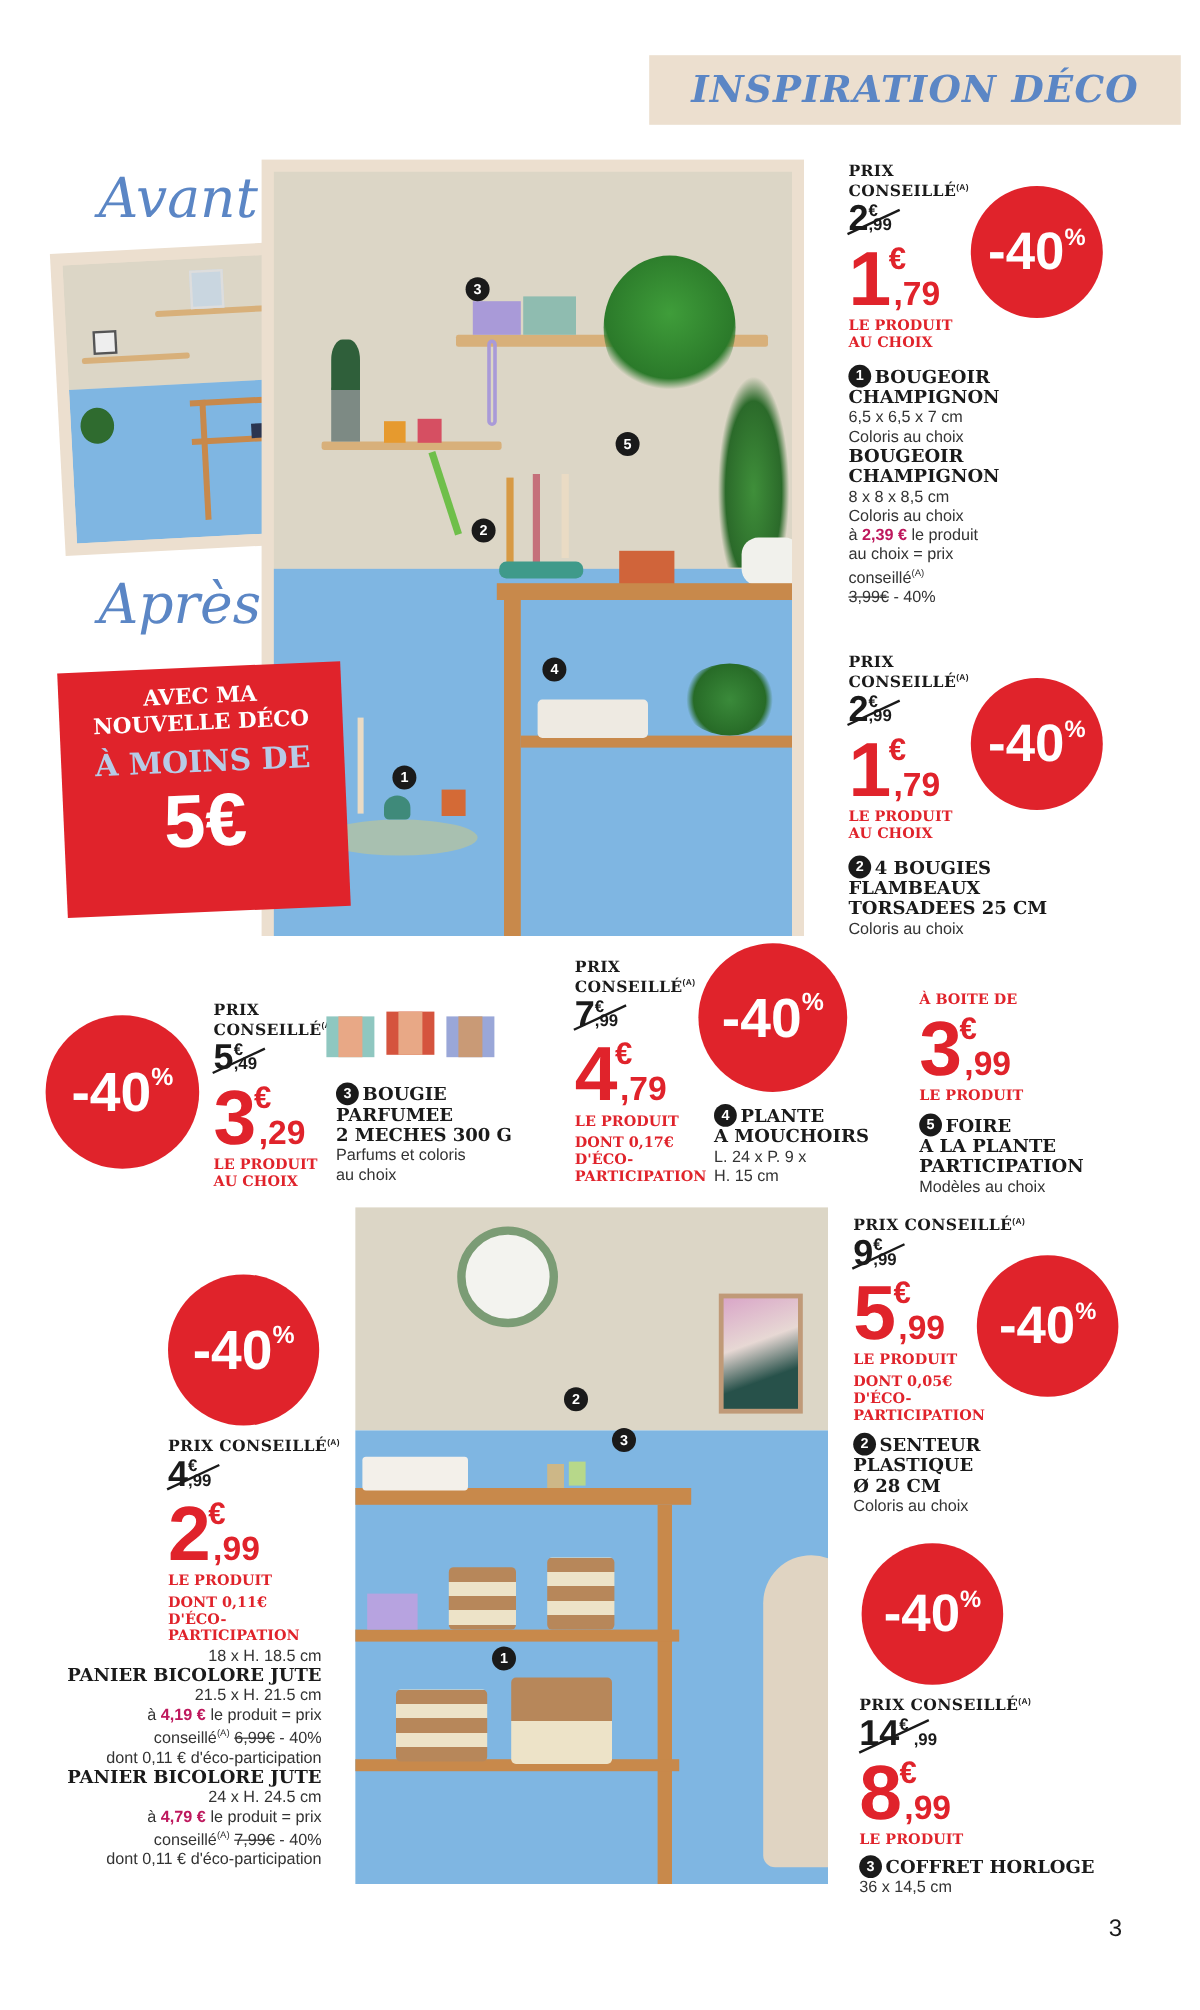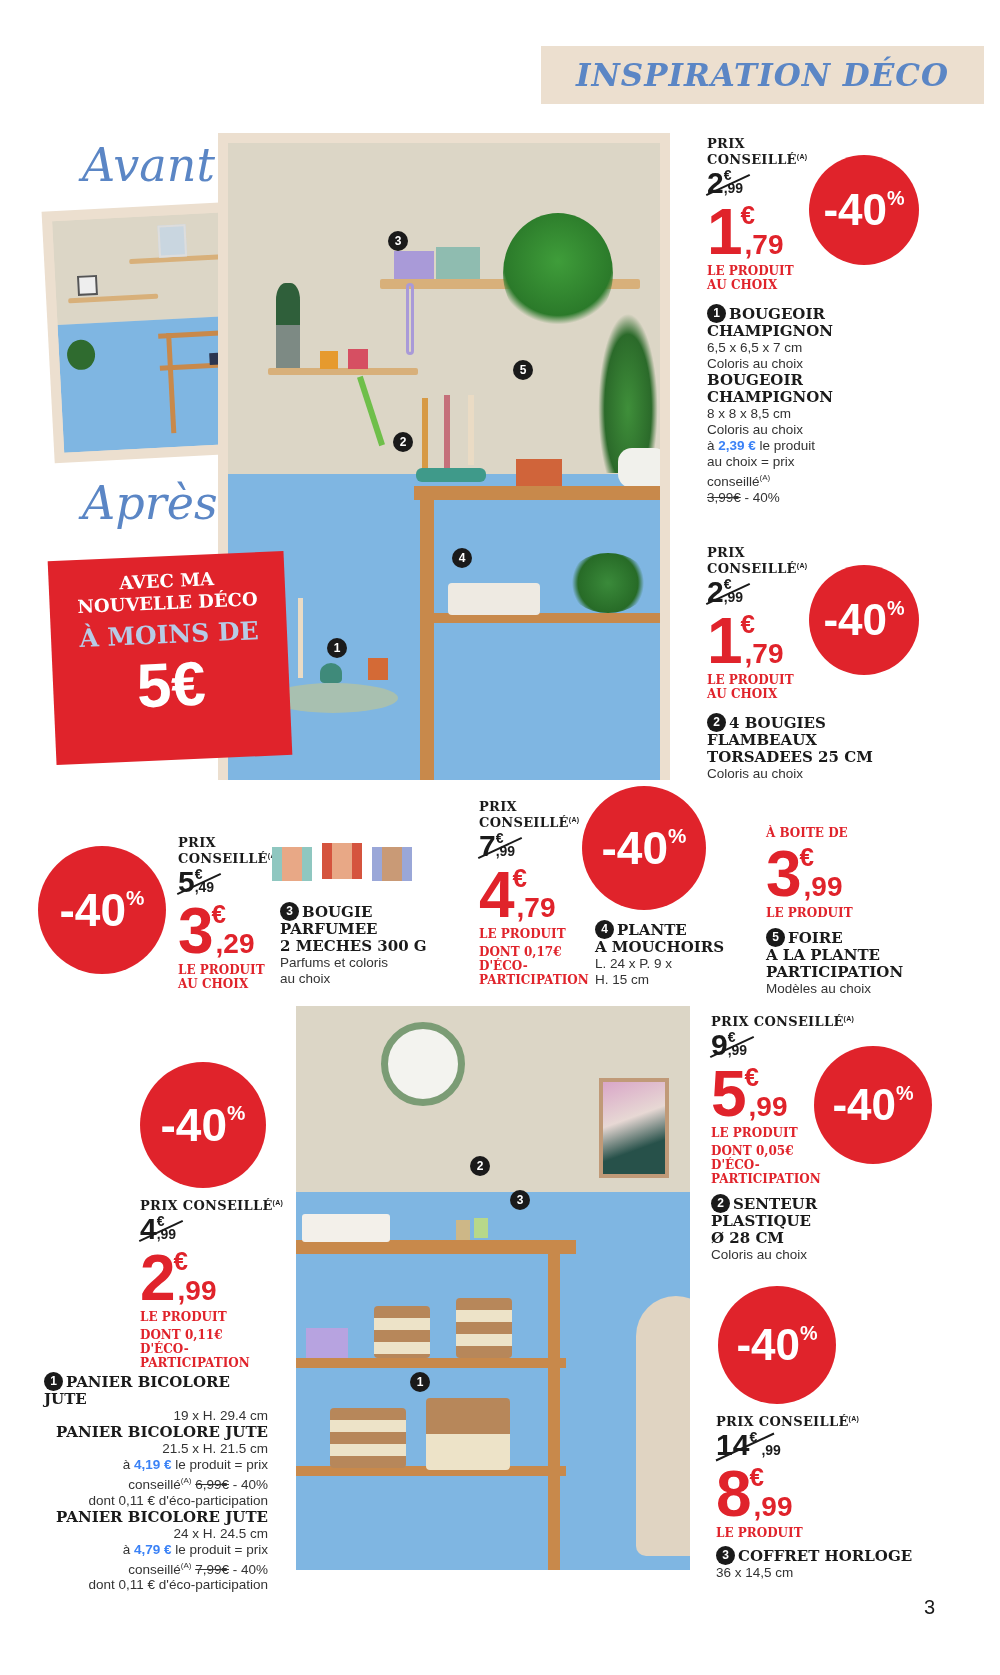--- a/index.html
+++ b/index.html
@@ -28,21 +28,21 @@
   .old-price .cur{font-size:14px;position:absolute;top:0}
   .old-price .dec{font-size:14px}
   .old-price .strike{position:absolute;left:-3px;top:16px;width:48px;height:2px;background:#1a1a1a;transform:rotate(-25deg)}
   .new-price{font-family:"Liberation Sans",sans-serif;font-weight:900;color:#e0232b;line-height:1;position:relative}
   .new-price .int{font-size:64px;font-weight:900;letter-spacing:-2px}
   .new-price .cur{font-size:26px;position:absolute;top:2px}
   .new-price .dec{font-size:28px;position:relative}
   .unit-label{font-family:"DejaVu Serif",serif;font-weight:bold;font-size:12px;line-height:14px;color:#e0232b}
   .prod-title{font-family:"DejaVu Serif",serif;font-weight:bold;font-size:15px;line-height:17px}
   .desc{font-family:"Liberation Sans",sans-serif;font-size:13.5px;line-height:16px;color:#333}
-  .desc b{color:#3b82f6}
+  .desc b{color:#be185d}
   .desc s{text-decoration:line-through}
   .desc sup{font-size:8px}
 </style>
 </head>
 <body>
 
 <div class="abs header">
   <span>INSPIRATION DÉCO</span>
 </div>
 
@@ -301,22 +301,21 @@
   </div>
   <div class="new-price" style="margin-top:2px">
     <span class="int">2</span><span class="cur">€</span><span class="dec" style="margin-left:4px">,99</span>
   </div>
   <div class="unit-label">LE PRODUIT</div>
   <div class="unit-label" style="margin-top:4px">DONT 0,11€</div>
   <div class="unit-label">D'ÉCO-</div>
   <div class="unit-label">PARTICIPATION</div>
 </div>
 <div class="abs" style="left:44px;top:1372px;width:224px;text-align:right">
-  <div class="prod-title" style="text-align:left"><span class="badge-inline">1</span><span>PANIER BICOLORE JUTE</span></div>
-  <div class="desc">19 x H. 29.4 cm</div>
+  <div class="desc">18 x H. 18.5 cm</div>
   <div class="prod-title">PANIER BICOLORE JUTE</div>
   <div class="desc">21.5 x H. 21.5 cm</div>
   <div class="desc"><span>à </span><b>4,19 €</b><span> le produit = prix</span></div>
   <div class="desc"><span>conseillé</span><sup>(A)</sup> <s>6,99€</s><span> - 40%</span></div>
   <div class="desc">dont 0,11 € d'éco-participation</div>
   <div class="prod-title">PANIER BICOLORE JUTE</div>
   <div class="desc">24 x H. 24.5 cm</div>
   <div class="desc"><span>à </span><b>4,79 €</b><span> le produit = prix</span></div>
   <div class="desc"><span>conseillé</span><sup>(A)</sup> <s>7,99€</s><span> - 40%</span></div>
   <div class="desc">dont 0,11 € d'éco-participation</div>

